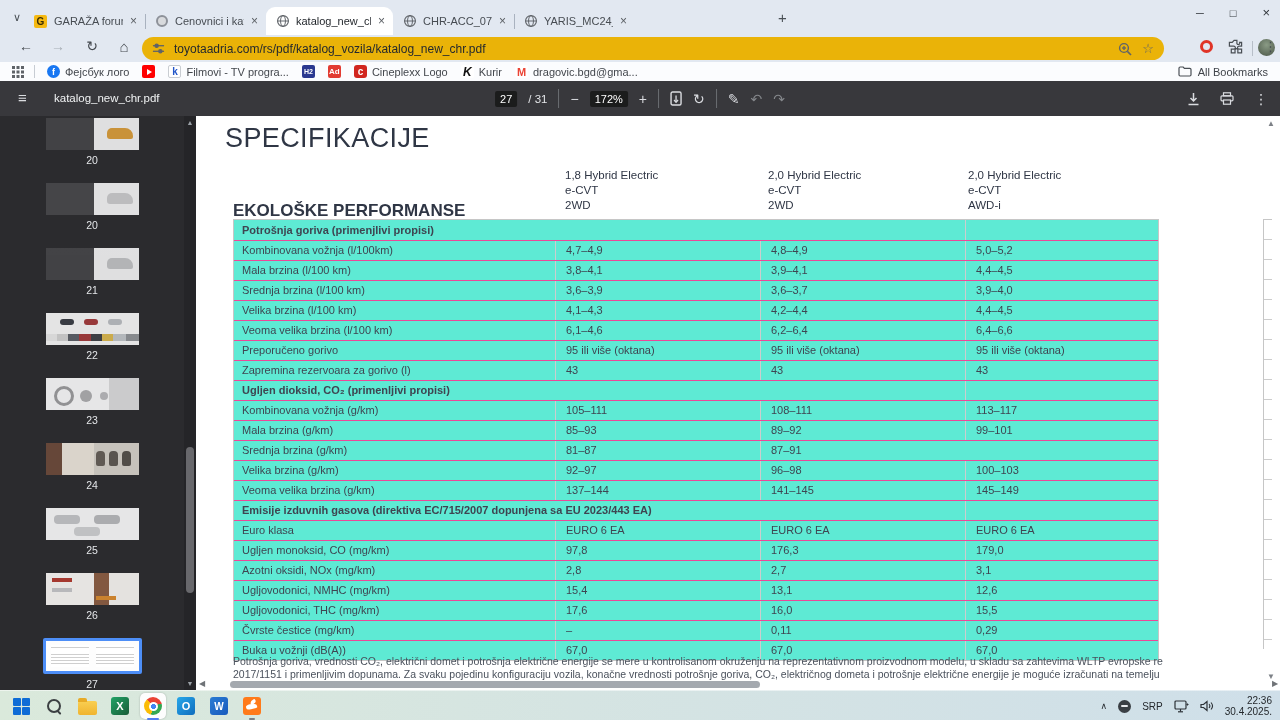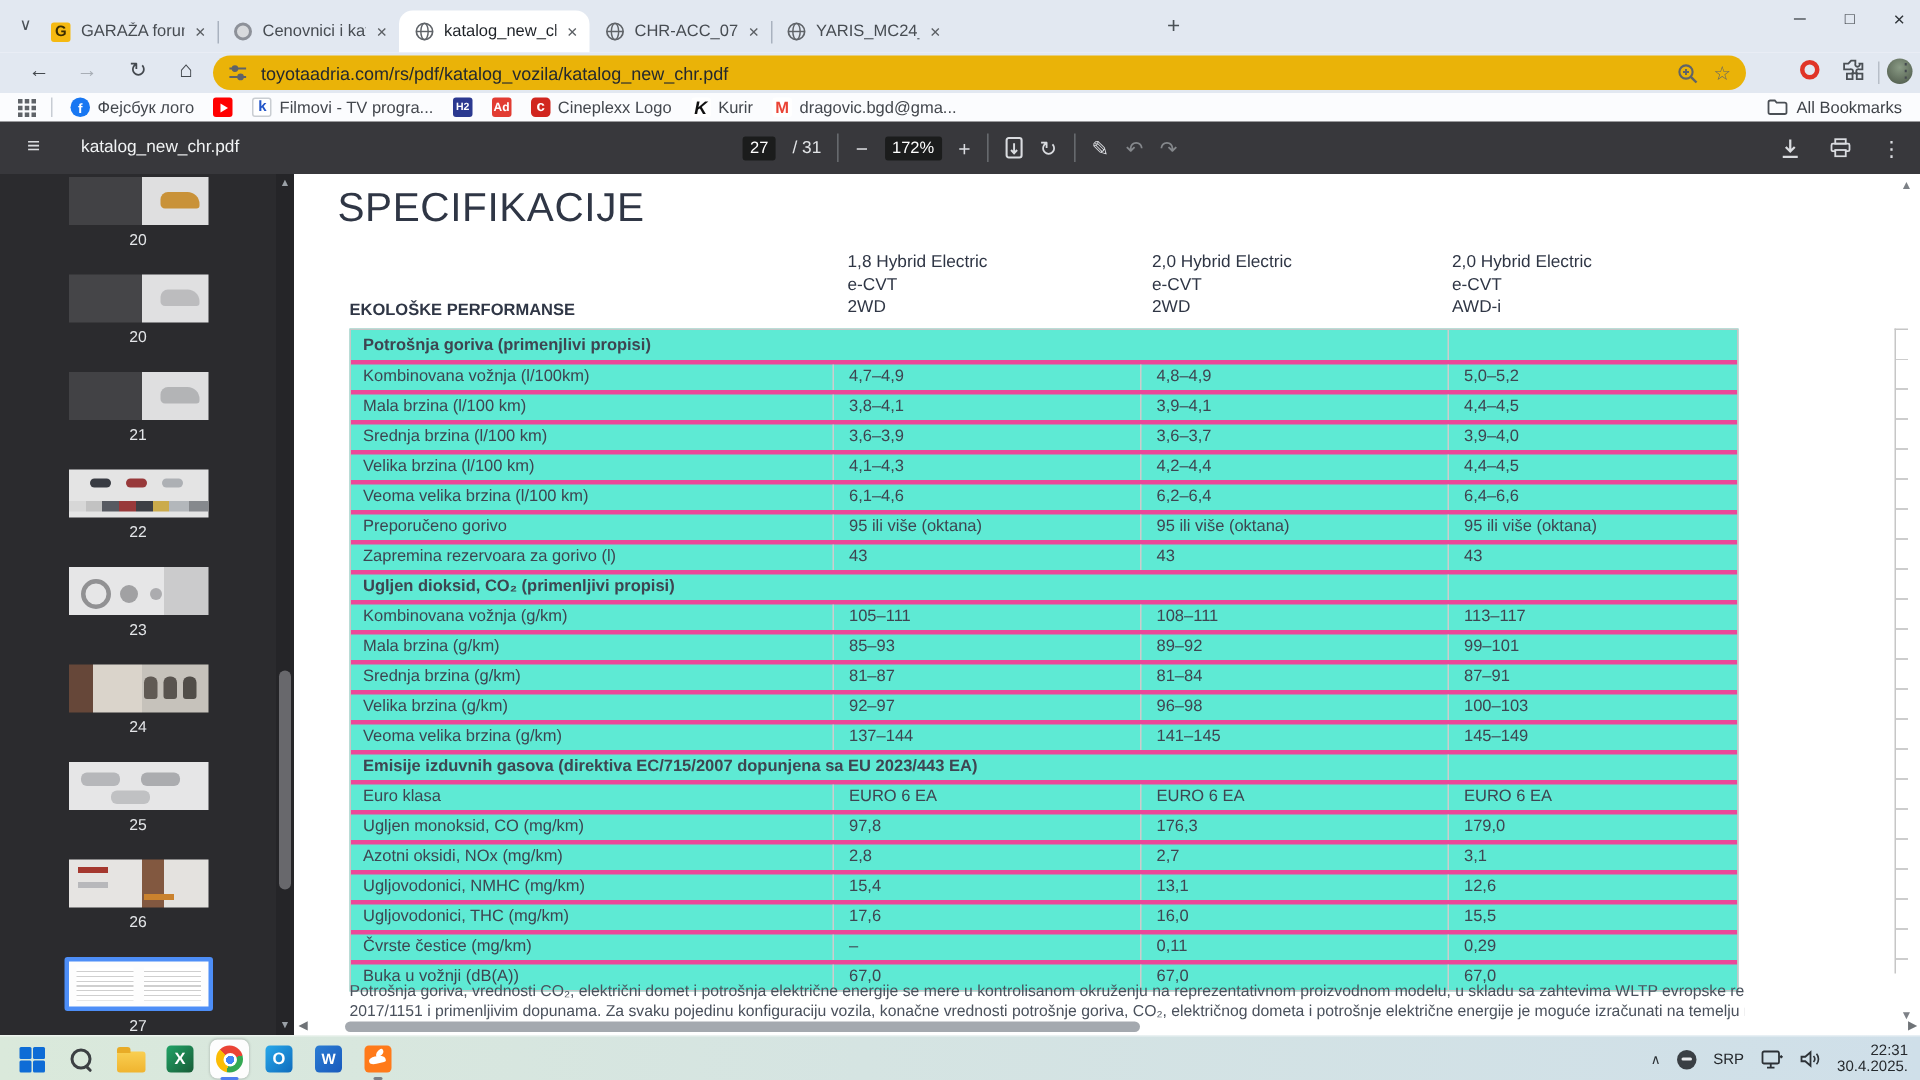--- a/index.html
+++ b/index.html
@@ -102,24 +102,24 @@
   #side-scroll{position:absolute;right:0;top:0;width:12px;height:574px;background:#252528;}
   #side-up,#side-down{position:absolute;left:1px;width:10px;text-align:center;font-size:7px;color:#9aa0a6;cursor:pointer;}
   #side-up{top:3px;}
   #side-down{bottom:3px;}
   #side-thumb{position:absolute;left:2px;top:331px;width:8px;height:146px;background:#68686c;border-radius:4px;cursor:pointer;}
 
   
   #page{position:absolute;left:196px;top:116px;width:1084px;height:574px;background:#fff;padding-left:47px;}
   #doc-title{position:absolute;left:29px;top:7px;font-size:27px;letter-spacing:.4px;color:#2f3645;}
   .col-head{position:absolute;top:52px;font-size:11.5px;line-height:14.8px;color:#2f3645;}
-  #tbl-label{position:absolute;left:37px;top:85px;font-size:11px;font-weight:bold;color:#2f3645;}
+  #tbl-label{position:absolute;left:37px;top:85px;font-size:17px;font-weight:bold;color:#2f3645;}
   #spec-table{position:absolute;left:37px;top:103px;width:926px;border:1px solid #c6c6c6;background:#5eead4;}
   .trow{display:grid;grid-template-columns:321px 205px 205px 1fr;height:19.5px;}
-  .trow+.trow{border-top:3px solid #ec4899;height:20px;}
+  .trow+.trow{border-top:1px solid #ec4899;height:20px;}
   .cell{display:flex;align-items:center;font-size:11px;color:#3e4551;white-space:nowrap;overflow:hidden;}
   .lab{padding-left:8px;}
   .val{padding-left:10px;border-left:1px solid #cdcdcd;}
   .trow.sec{grid-template-columns:731px 1fr;}
   .sec .cell{font-weight:bold;}
   .sec-last{border-left:1px solid #cdcdcd;}
   #footnote1,#footnote2{position:absolute;left:37px;width:930px;font-size:10.5px;color:#4a515c;white-space:nowrap;overflow:hidden;}
   #footnote1{top:539px;}
   #footnote2{top:552px;}
   #sliver{position:absolute;left:1067px;top:103px;width:9px;height:430px;border-left:1px solid #c6c6c6;border-top:1px solid #c6c6c6;background:repeating-linear-gradient(180deg,#fff 0 19px,#cdcdcd 19px 20px);}
@@ -502,21 +502,20 @@
         </div>
         <div class="trow">
           <div class="cell lab">Mala brzina (g/km)</div>
           <div class="cell val">85–93</div>
           <div class="cell val">89–92</div>
           <div class="cell val">99–101</div>
         </div>
         <div class="trow">
           <div class="cell lab">Srednja brzina (g/km)</div>
           <div class="cell val">81–87</div>
-          <div class="cell val">81–84</div>
           <div class="cell val">87–91</div>
         </div>
         <div class="trow">
           <div class="cell lab">Velika brzina (g/km)</div>
           <div class="cell val">92–97</div>
           <div class="cell val">96–98</div>
           <div class="cell val">100–103</div>
         </div>
         <div class="trow">
           <div class="cell lab">Veoma velika brzina (g/km)</div>
@@ -620,19 +619,19 @@
             <path d="M12.5 4.5h2M13.5 3.5v2" stroke="#2c3136" stroke-width="1"></path>
           </svg>
       </span>
       <span>
         <svg width="14" height="12" viewBox="0 0 14 12">
             <path d="M1 4.5h2.5L7 1.5v9L3.5 7.5H1z" fill="none" stroke="#2c3136" stroke-width="1.2"></path>
             <path d="M9 4a3 3 0 0 1 0 4M11 2.5a5.3 5.3 0 0 1 0 7" fill="none" stroke="#2c3136" stroke-width="1.1"></path>
           </svg>
       </span>
       <span id="tray-clock">
-        <span>22:31</span><br>
+        <span>22:36</span><br>
         <span>30.4.2025.</span>
       </span>
     </div>
   </div>
 
 </div>
 
 </body></html>

